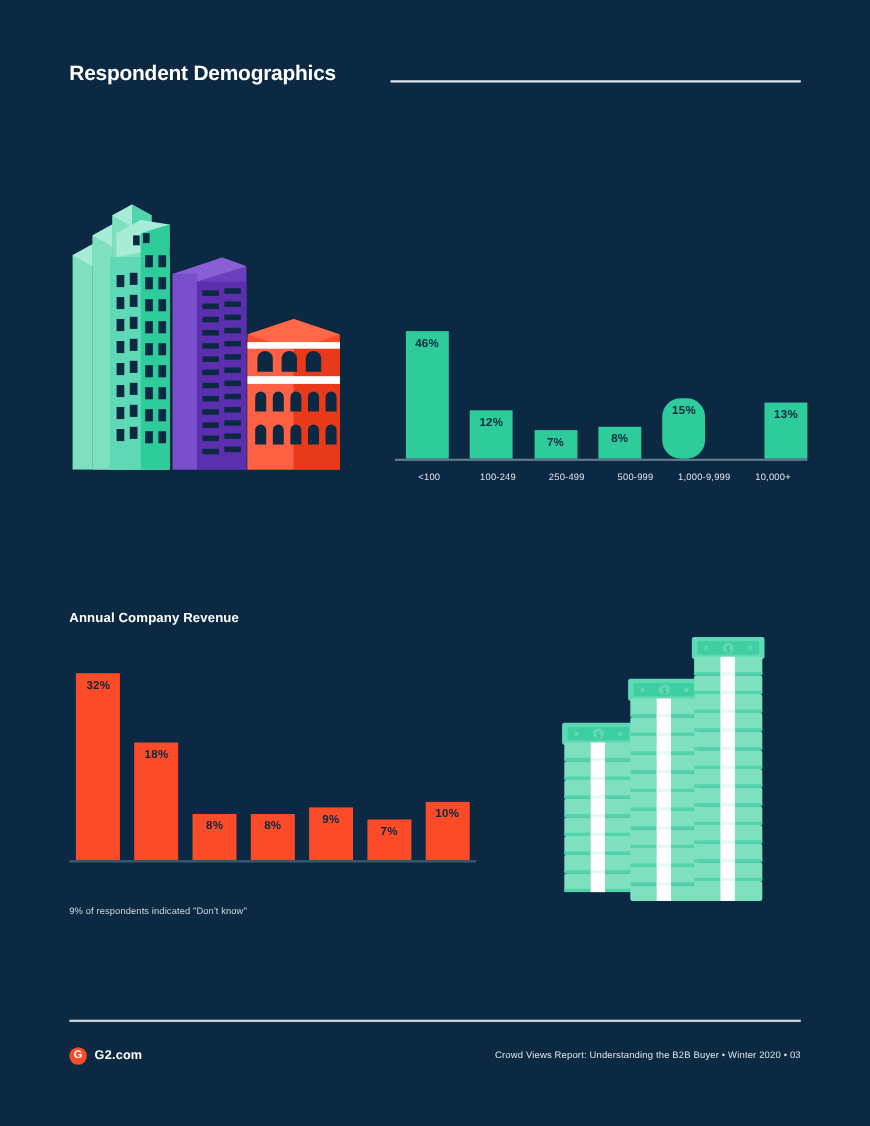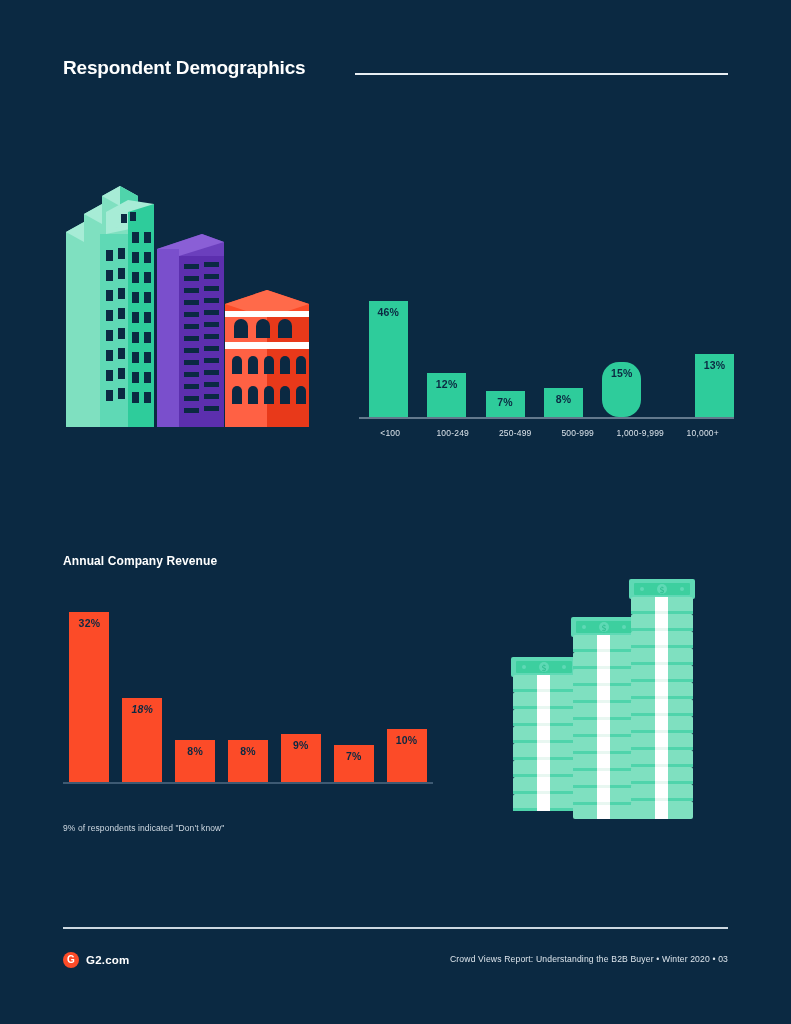--- a/index.html
+++ b/index.html
@@ -223,21 +223,21 @@
           <div class="bar teal" style="height: 29.2174px;">
             <span class="val">8%</span>
           </div>
         </div>
         <div class="barcell">
           <div class="bar teal" style="height: 54.7826px; border-radius: 17px;">
             <span class="val">15%</span>
           </div>
         </div>
         <div class="barcell">
-          <div class="bar teal" style="height: 63px; margin-left: 44px;">
+          <div class="bar teal" style="height: 51px; margin-left: 44px;">
             <span class="val">13%</span>
           </div>
         </div>
       </div>
     <div class="axis"></div>
     <div class="ticks">
         <div class="tick">&lt;100</div>
         <div class="tick">100-249</div>
         <div class="tick">250-499</div>
         <div class="tick">500-999</div>
@@ -251,21 +251,21 @@
   </div>
 
   <div class="chart" id="rev-chart">
     <div class="bars">
         <div class="barcell">
           <div class="bar red" style="height: 170px;">
             <span class="val">32%</span>
           </div>
         </div>
         <div class="barcell">
-          <div class="bar red" style="height: 84px; font-style: italic;">
+          <div class="bar red" style="height: 107px;">
             <span class="val">18%</span>
           </div>
         </div>
         <div class="barcell">
           <div class="bar red" style="height: 42.5px;">
             <span class="val">8%</span>
           </div>
         </div>
         <div class="barcell">
           <div class="bar red" style="height: 42.5px;">

